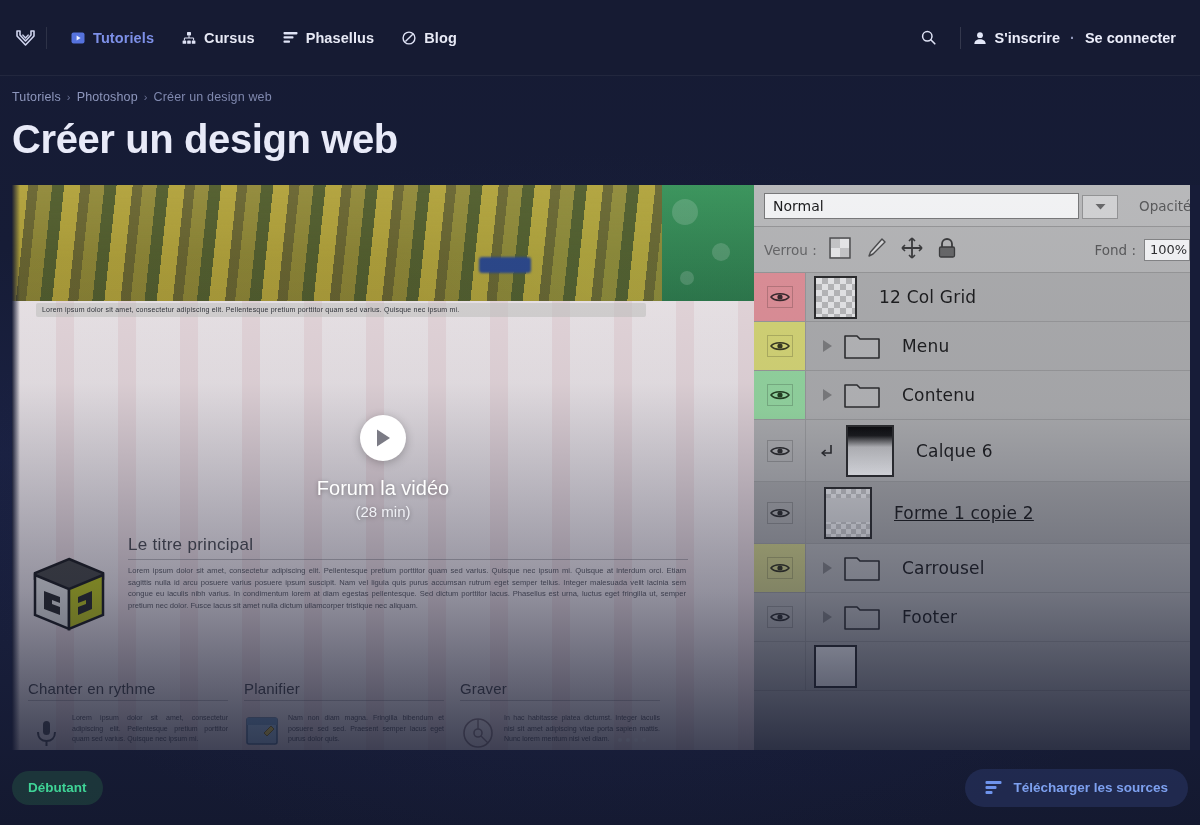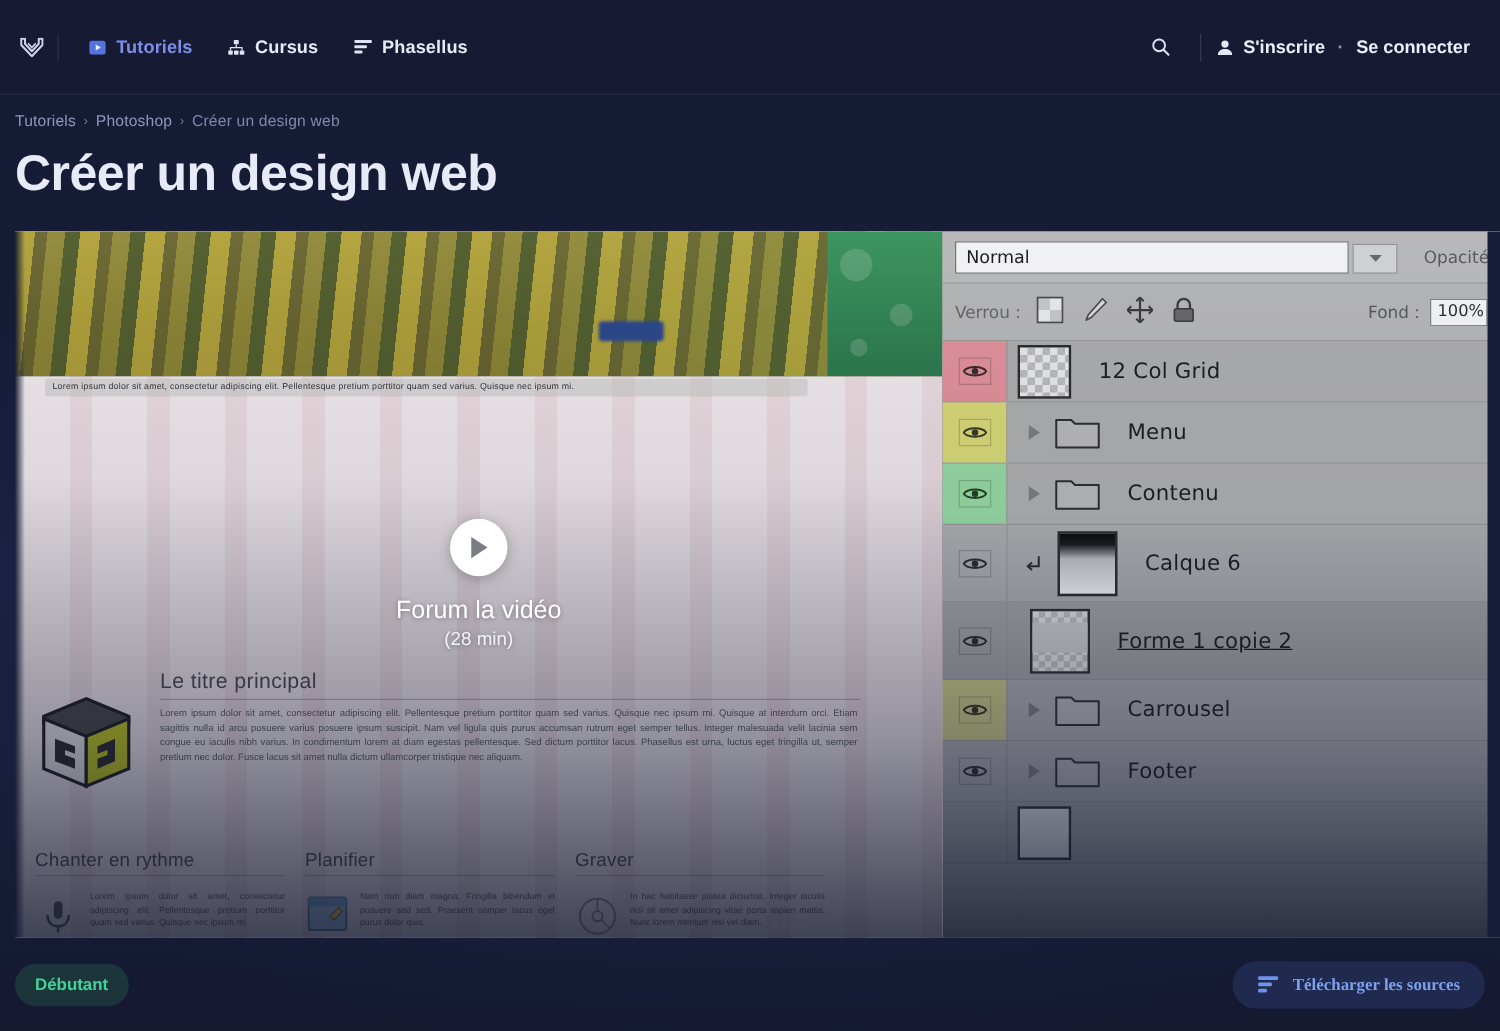--- a/index.html
+++ b/index.html
@@ -332,21 +332,21 @@
     position:absolute; left:0; bottom:0; width:1200px; height: 75px;
     display:flex; align-items:center; padding: 0 12px;
     z-index: 25;
   }
   #level-badge {
     height: 34px; padding: 0 16px; border-radius: 17px;
     background: rgba(37,90,70,0.42);
     color: #3fd396; font-size: 13.5px; font-weight: 700;
     display:flex; align-items:center;
   }
-  .dl-group { margin-left:auto; display:flex; align-items:center; gap: 18px; font-family: Liberation Serif, serif; }
+  .dl-group { margin-left:auto; display:flex; align-items:center; gap: 18px; }
   .dl-btn {
     height: 38px; padding: 0 20px; border-radius: 19px;
     background: rgba(41,54,102,0.55);
     display:flex; align-items:center; gap: 11px;
     color: #7da0ef; font-size: 13.5px; font-weight: 700;
     cursor: pointer; white-space: nowrap;
   }
   .svgico { display:block; }
 </style>
 </head>
@@ -393,20 +393,29 @@
         <svg class="svgico" width="15" height="13" viewBox="0 0 15 13">
           <rect x="0.5" y="1" width="14" height="2.4" rx="0.8" fill="#dfe3f6"></rect>
           <rect x="0.5" y="5.2" width="10" height="2.4" rx="0.8" fill="#dfe3f6"></rect>
           <rect x="0.5" y="9.4" width="6.5" height="2.4" rx="0.8" fill="#dfe3f6"></rect>
         </svg>
       </span>
       <span>Phasellus</span>
     </div>
 
 
+    <div class="nav-item">
+      <span class="ni">
+        <svg class="svgico" width="14" height="14" viewBox="0 0 14 14">
+          <circle cx="7" cy="7" r="5.9" fill="none" stroke="#dfe3f6" stroke-width="1.4"></circle>
+          <path d="M3.4 10.6 L10.8 3.2" stroke="#dfe3f6" stroke-width="1.4"></path>
+        </svg>
+      </span>
+      <span>Blog</span>
+    </div>
 
 
   </div>
 
   <div class="nav-right">
     <div class="nav-search">
       <span>
         <svg class="svgico" width="15" height="15" viewBox="0 0 15 15">
           <circle cx="6.3" cy="6.3" r="4.7" fill="none" stroke="#dfe3f6" stroke-width="1.5"></circle>
           <path d="M9.8 9.8 L13.8 13.8" stroke="#dfe3f6" stroke-width="1.6" stroke-linecap="round"></path>

